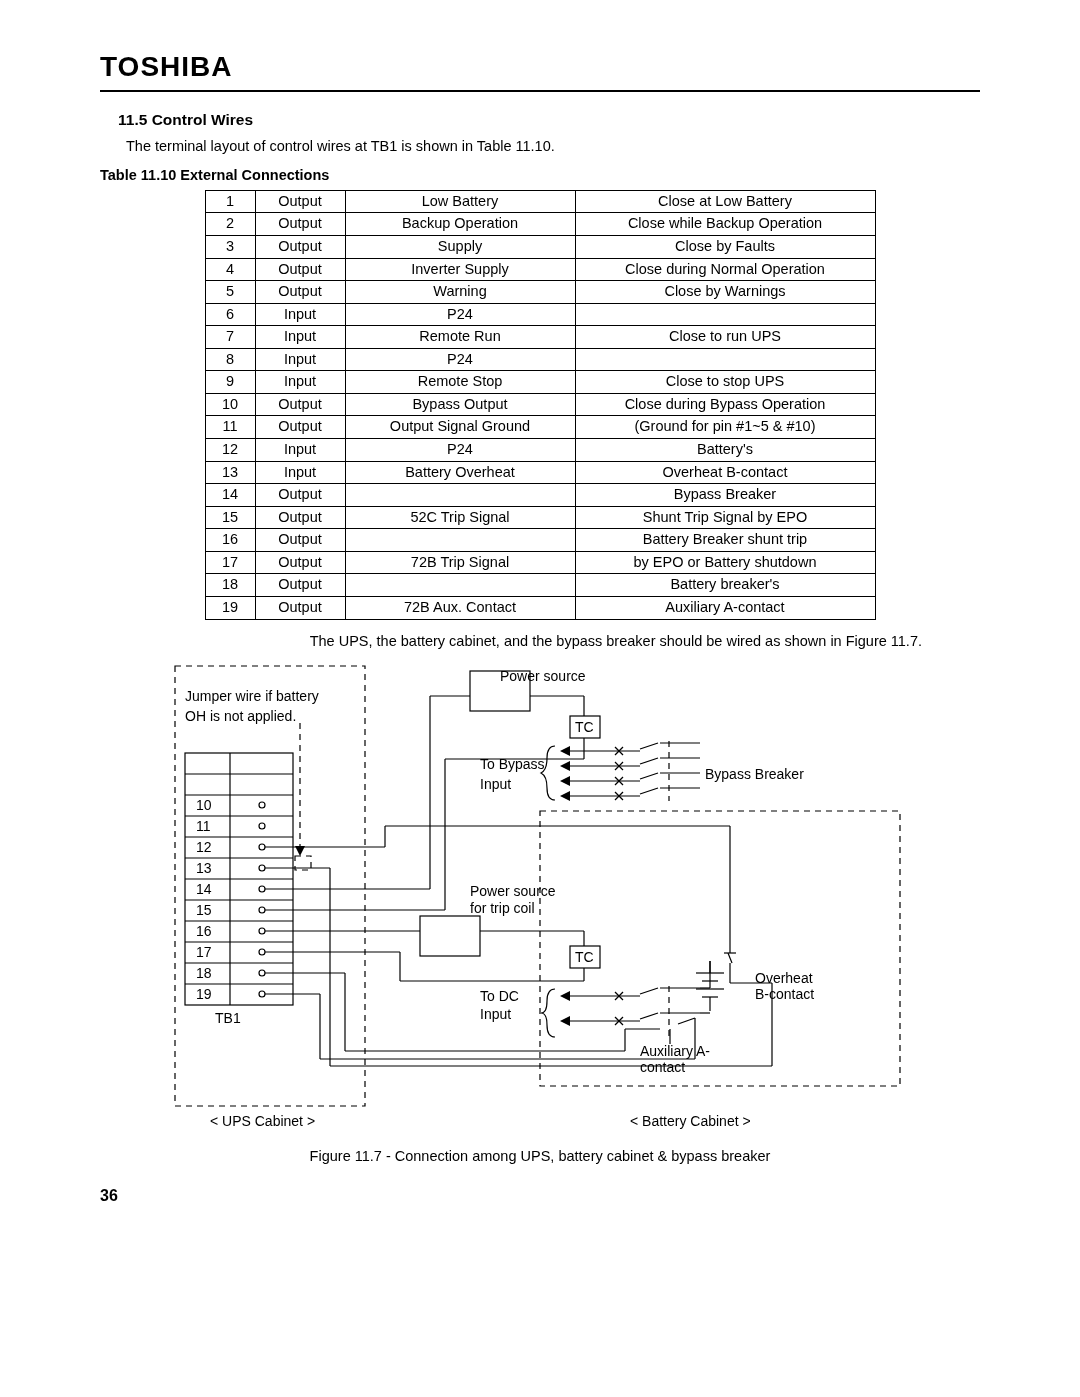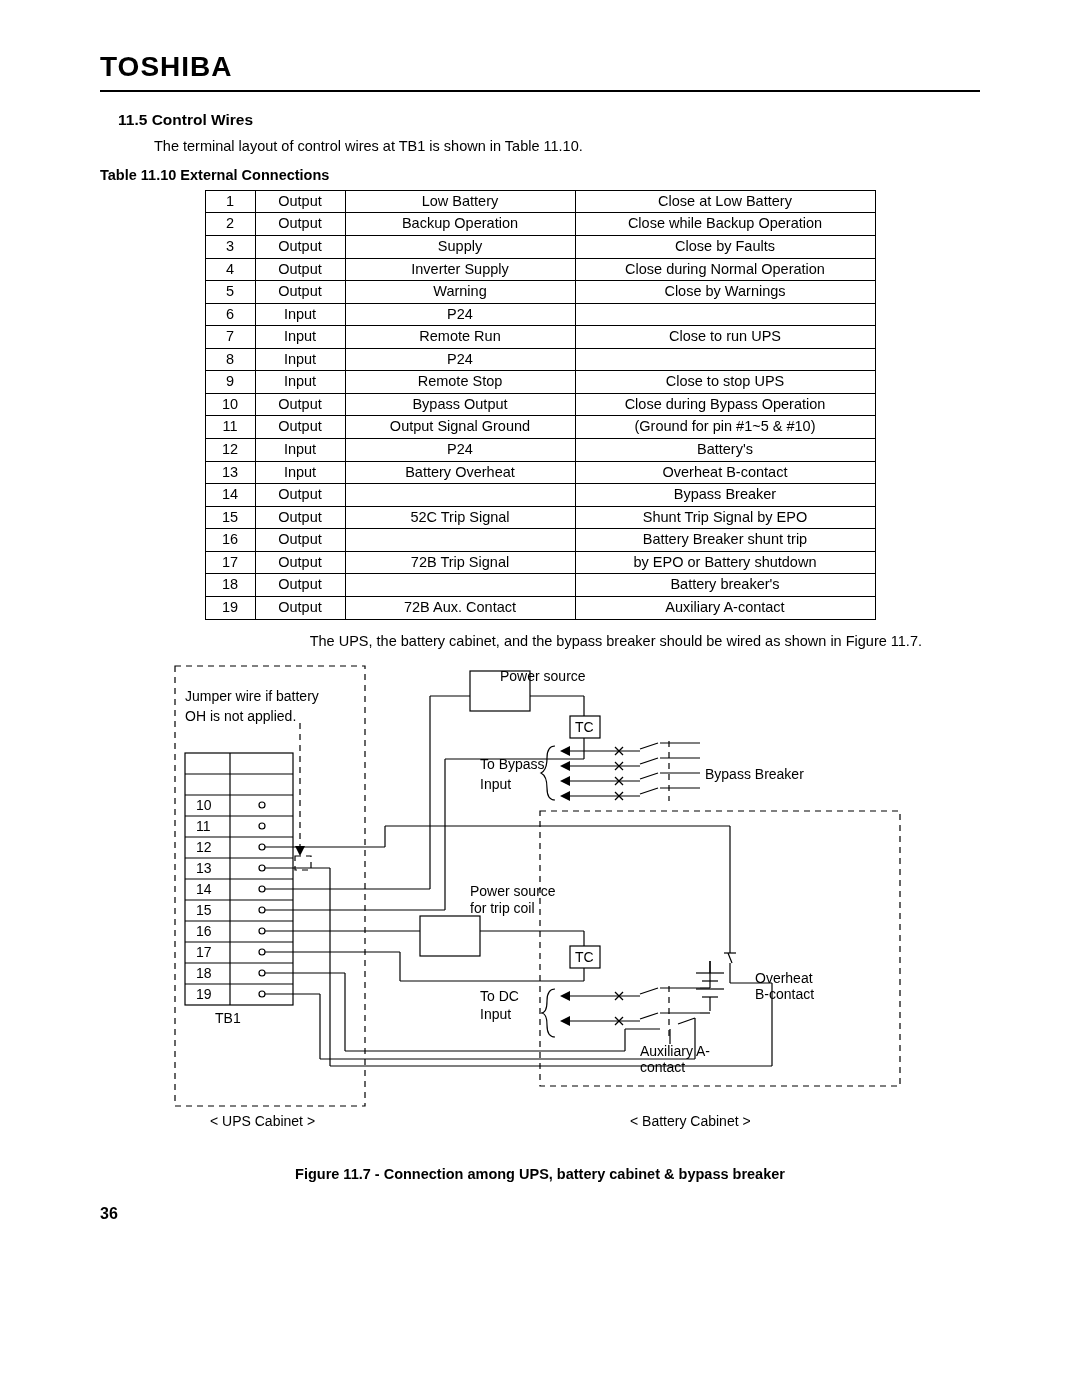--- a/index.html
+++ b/index.html
@@ -20,21 +20,21 @@
     padding-bottom: 4px;
     border-bottom: 2px solid #000;
     margin-bottom: 18px;
   }
   .section-heading {
     font-weight: bold;
     font-size: 15.5px;
     margin: 8px 0 6px 18px;
   }
   .intro {
-    margin-left: 54px;
+    margin-left: 26px;
     margin-bottom: 10px;
   }
   .table-caption {
     font-weight: bold;
     text-align: left;
     margin-bottom: 4px;
   }
   .conn-table {
     border-collapse: collapse;
     margin: 0 auto 12px auto;
@@ -57,23 +57,23 @@
   }
   .col-no  { width: 50px; }
   .col-io  { width: 90px; text-align: center;}
   .col-sig { width: 230px; }
   .col-op  { width: 300px; }
   .para2 {
     margin: 6px 58px 10px 58px;
     text-align: right;
   }
   .fig-caption {
-    font-weight: bold;
+    font-weight: normal;
     text-align: center;
-    margin-top: 24px;
+    margin-top: 6px;
   }
   .page-num {
     font-weight: bold;
     margin-top: 18px;
     font-size: 16px;
   }
   .diagram-wrap {
     width: 740px;
     margin: 6px auto 0 auto;
   }

